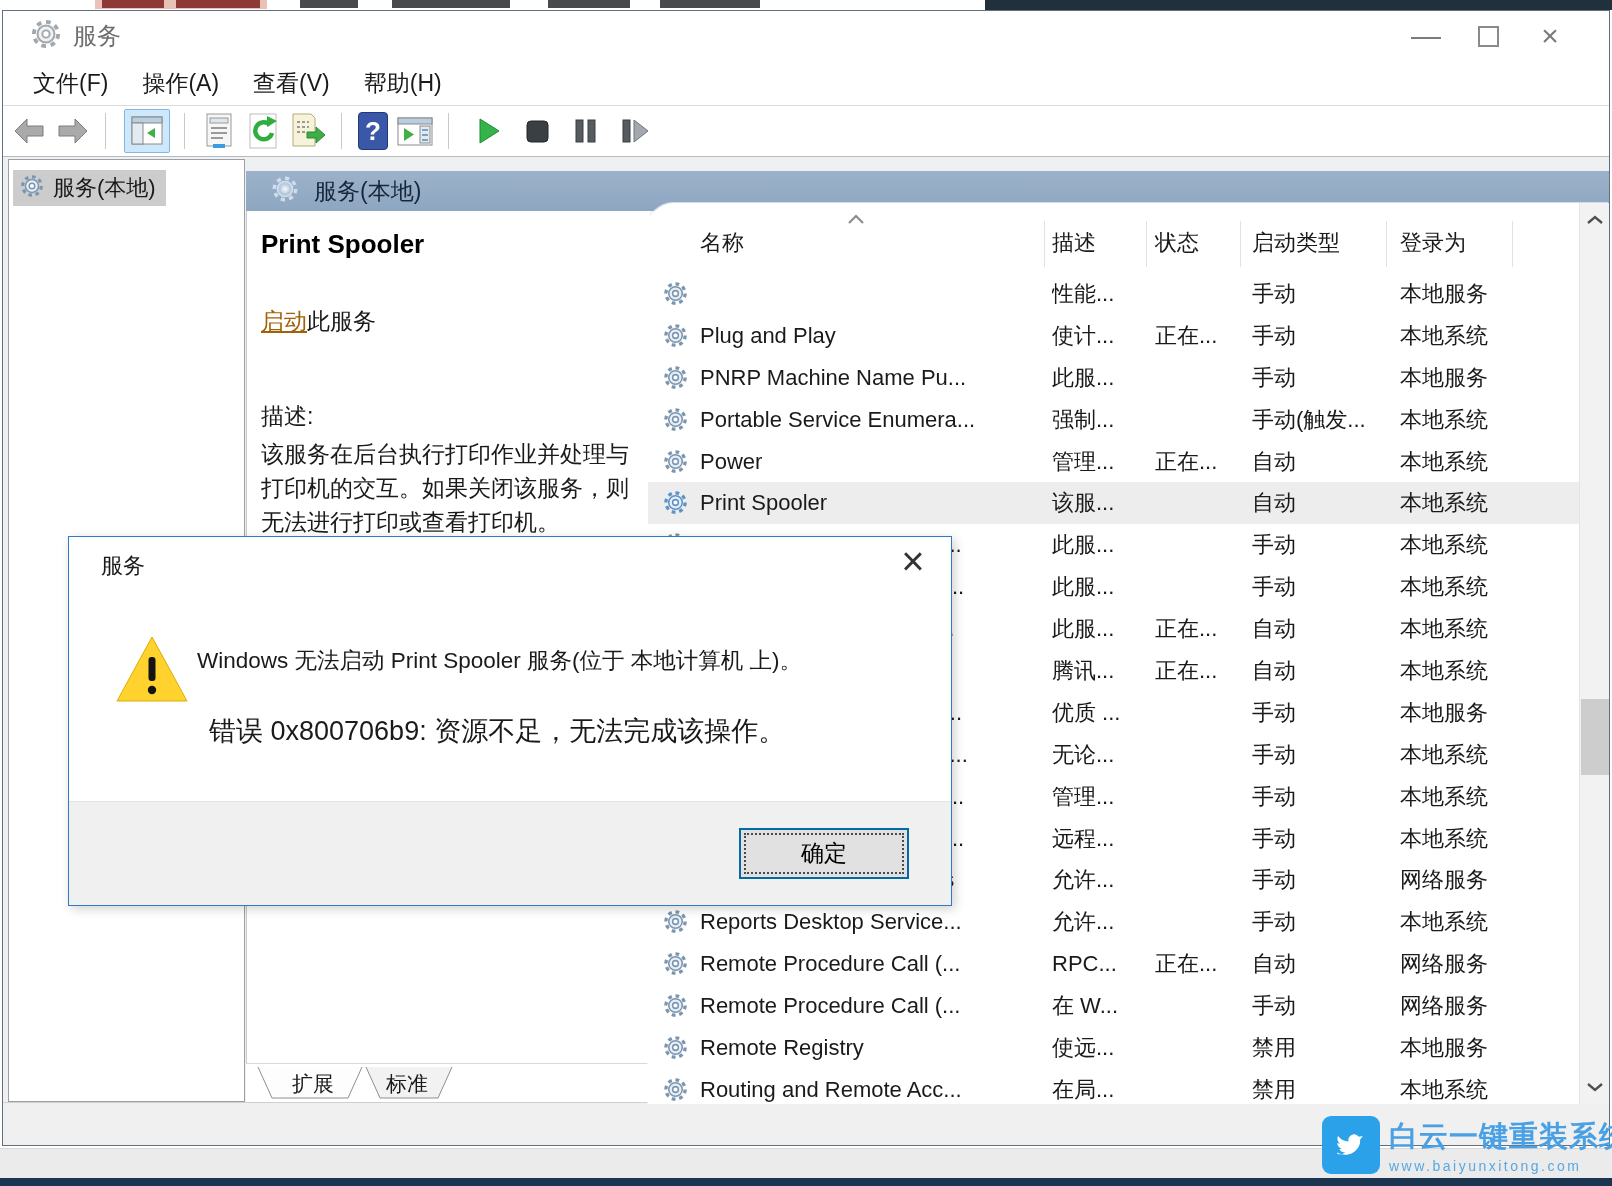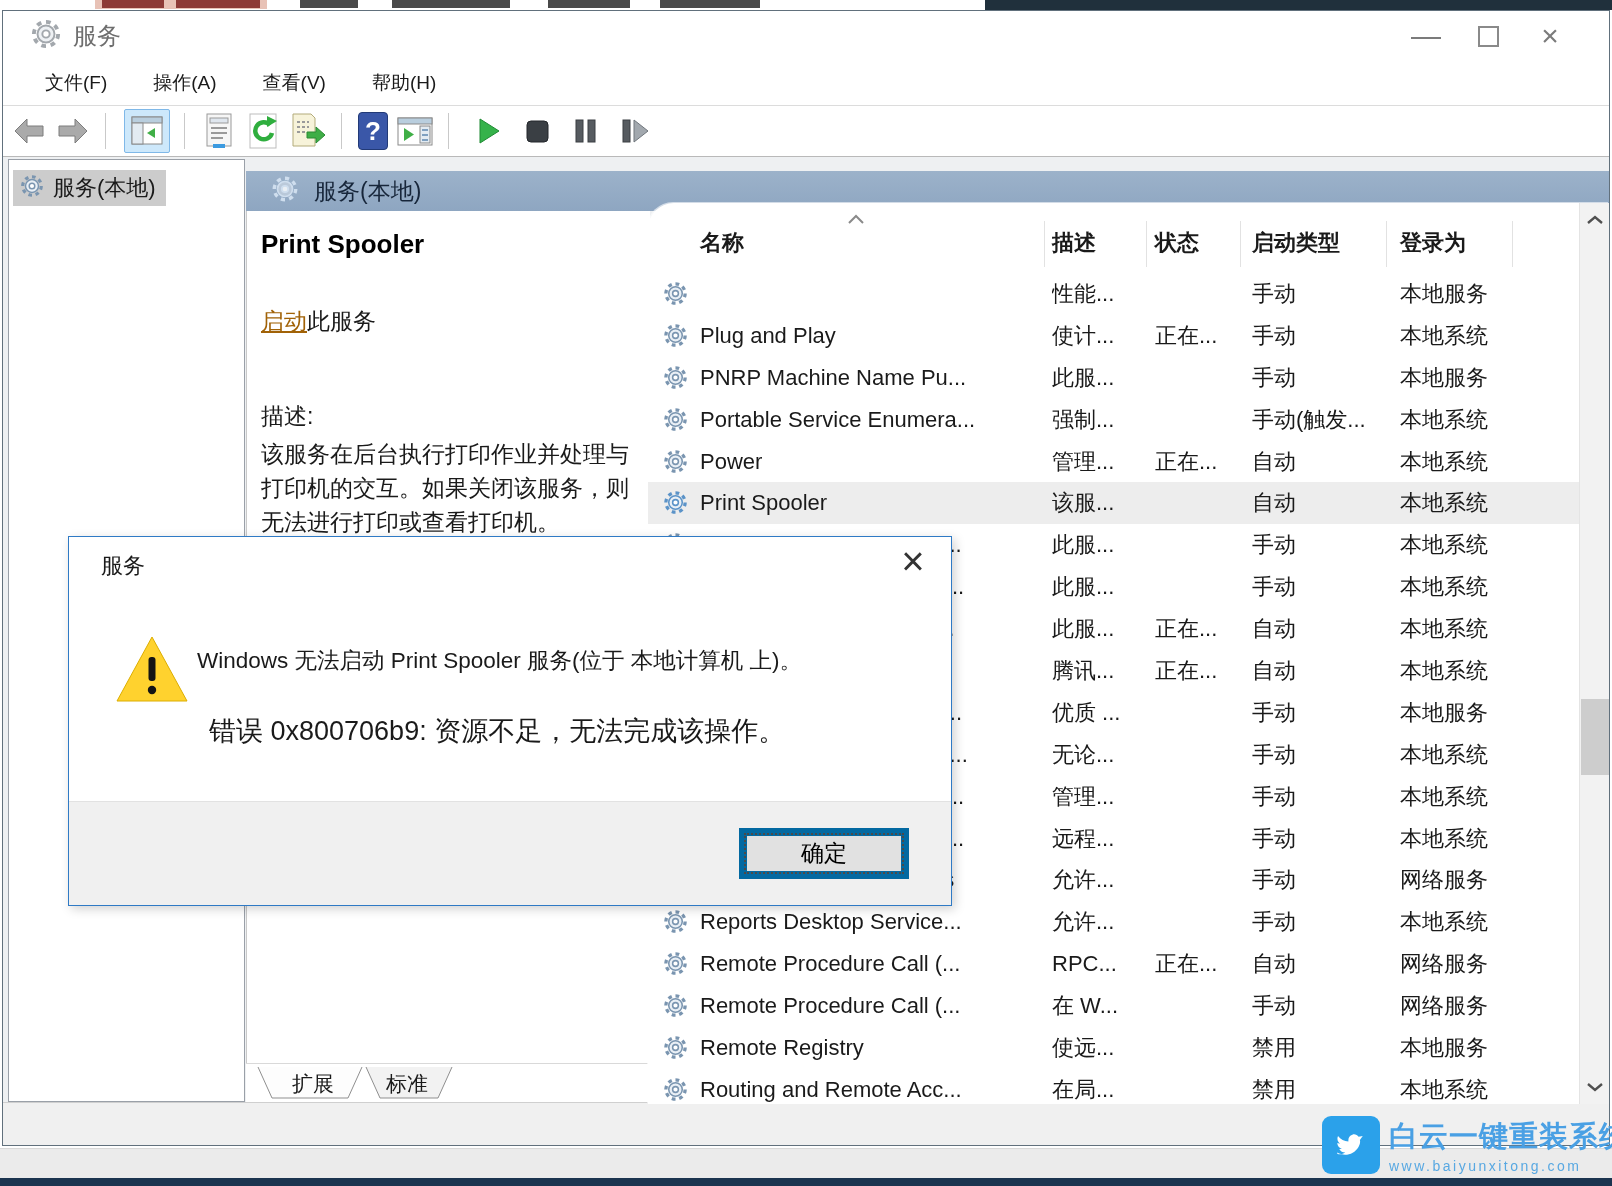--- a/index.html
+++ b/index.html
@@ -18,21 +18,21 @@
   .wm-url      { font-size:14px; color:#58a8e2; letter-spacing:2.5px; margin-top:1px; }
 
   
   .win { position:absolute; left:2px; top:10px; width:1608px; height:1136px; background:#fff; border:1px solid #61707c; }
   .titlebar { position:absolute; left:0; top:0; width:100%; height:50px; background:#fff; display:flex; align-items:center; }
   .app-title { font-size:24px; color:#6e6e6e; margin-left:10px; }
   .win-controls { position:absolute; right:28px; top:0; height:50px; display:flex; align-items:center; }
   .wc { width:62px; height:44px; display:flex; align-items:center; justify-content:center; color:#7b7b7b; font-size:30px; }
   .wc-max-box { width:21px; height:21px; border:2px solid #8a8a8a; }
   .menubar { position:absolute; left:0; top:50px; width:100%; height:44px; display:flex; align-items:center; background:#fff; }
-  .menu-item { font-size:19px; margin-left:38px; padding:2px 4px; white-space:nowrap; }
+  .menu-item { font-size:23px; margin-left:26px; padding:2px 4px; white-space:nowrap; }
   .toolbar { position:absolute; left:0; top:94px; width:100%; height:52px; background:#fff;
              border-top:1px solid #dcdcdc; border-bottom:1px solid #b9b9b9; display:flex; align-items:center; }
   .tbtn { display:flex; align-items:center; justify-content:center; margin-left:8px; height:44px; }
   .tsep { width:1px; height:36px; background:#c9c9c9; margin:0 8px 0 14px; }
   .tree-toggle { background:#cde8fb; border:1px solid #7fb8e8; border-radius:2px; padding:2px 4px; margin-left:10px; }
   .help-btn { width:30px; height:38px; background:#3a57a8; border-radius:4px; color:#fff; font-weight:bold; font-size:26px;
               display:flex; align-items:center; justify-content:center; border:1px solid #223a77; }
 
   
   .main { position:absolute; left:0; top:146px; width:1606px; height:947px; background:#eef0f2; }
@@ -50,21 +50,21 @@
   .start-link { color:#a16207; text-decoration:underline; }
   .desc-label { position:absolute; left:14px; top:190px; font-size:23px; }
   .desc-text  { position:absolute; left:14px; top:226px; width:380px; font-size:23px; line-height:34px; }
 
   .tabs-strip { position:absolute; left:243px; top:906px; width:1363px; height:41px; background:#fff; border-top:1px solid #d9d9d9; }
   .tabs-wrap { position:absolute; left:8px; top:2px; width:220px; height:34px; }
   .tab-label { position:absolute; top:4px; font-size:21px; }
 
   .list-panel { position:absolute; left:645px; top:46px; width:961px; height:901px; background:#fff;
                 border-top-left-radius:26px; overflow:hidden; z-index:2; box-shadow:-1px -1px 0 rgba(255,255,255,.6); }
-  .lheader { position:absolute; left:0; top:20px; width:100%; height:40px;font-weight:bold; }
+  .lheader { position:absolute; left:0; top:20px; width:100%; height:40px; }
   .hcell { position:absolute; font-size:22px; line-height:40px; color:#1a1a1a; white-space:nowrap; }
   .hsep  { position:absolute; top:-2px; width:1px; height:46px; background:#e2e2e2; }
   .sortcaret { position:absolute; left:198px; top:-12px; }
   .rows { position:absolute; left:0; top:70px; right:30px; }
   .srow { position:relative; height:41.9px; }
   .srow.selected { background:#ededed; }
   .cell { position:absolute; top:50%; transform:translateY(-50%); font-size:22px; white-space:nowrap; overflow:hidden; }
   .c-icon { left:14px; width:28px; height:28px; }
   .c-name { left:52px; width:338px; }
   .c-desc { left:404px; width:92px; }
@@ -83,21 +83,21 @@
   .dialog { position:absolute; left:68px; top:536px; width:884px; height:370px; background:#fff;
             border:1px solid #2f7ac5; z-index:30; box-shadow:3px 3px 10px rgba(0,0,0,.18); }
   .dlg-title { position:absolute; left:32px; top:14px; font-size:22px; }
   .dlg-close { position:absolute; right:16px; top:2px; width:44px; height:44px; font-size:40px; font-weight:300; color:#333;
                display:flex; align-items:center; justify-content:center; line-height:1; }
   .dlg-warn { position:absolute; left:44px; top:96px; }
   .dlg-line1 { position:absolute; left:128px; top:108px; font-size:22.5px; }
   .dlg-line2 { position:absolute; left:140px; top:176px; font-size:27px; }
   .dlg-footer { position:absolute; left:0; bottom:0; width:100%; height:104px; background:#f0f0f0; border-top:1px solid #e2e2e2; }
   .dlg-ok { position:absolute; right:42px; top:26px; width:170px; height:51px; background:#e1e1e1;
-            border:8px solid #0369a1; outline:2px dotted #4a4a4a; outline-offset:-7px;
+            border:2px solid #0369a1; outline:2px dotted #4a4a4a; outline-offset:-7px;
             font-size:23px; display:flex; align-items:center; justify-content:center;
             font-family:"Liberation Sans","DejaVu Sans",sans-serif; }
 </style>
 </head>
 <body>
 
 <div class="frag" style="left:95px;top:0;width:172px;height:9px;background:#e8c2b6;"></div>
 <div class="frag" style="left:102px;top:0;width:62px;height:8px;background:#8d3a36;"></div>
 <div class="frag" style="left:176px;top:0;width:84px;height:8px;background:#8d3a36;"></div>
 <div class="frag" style="left:300px;top:0;width:58px;height:8px;background:#4a4a4a;"></div>

